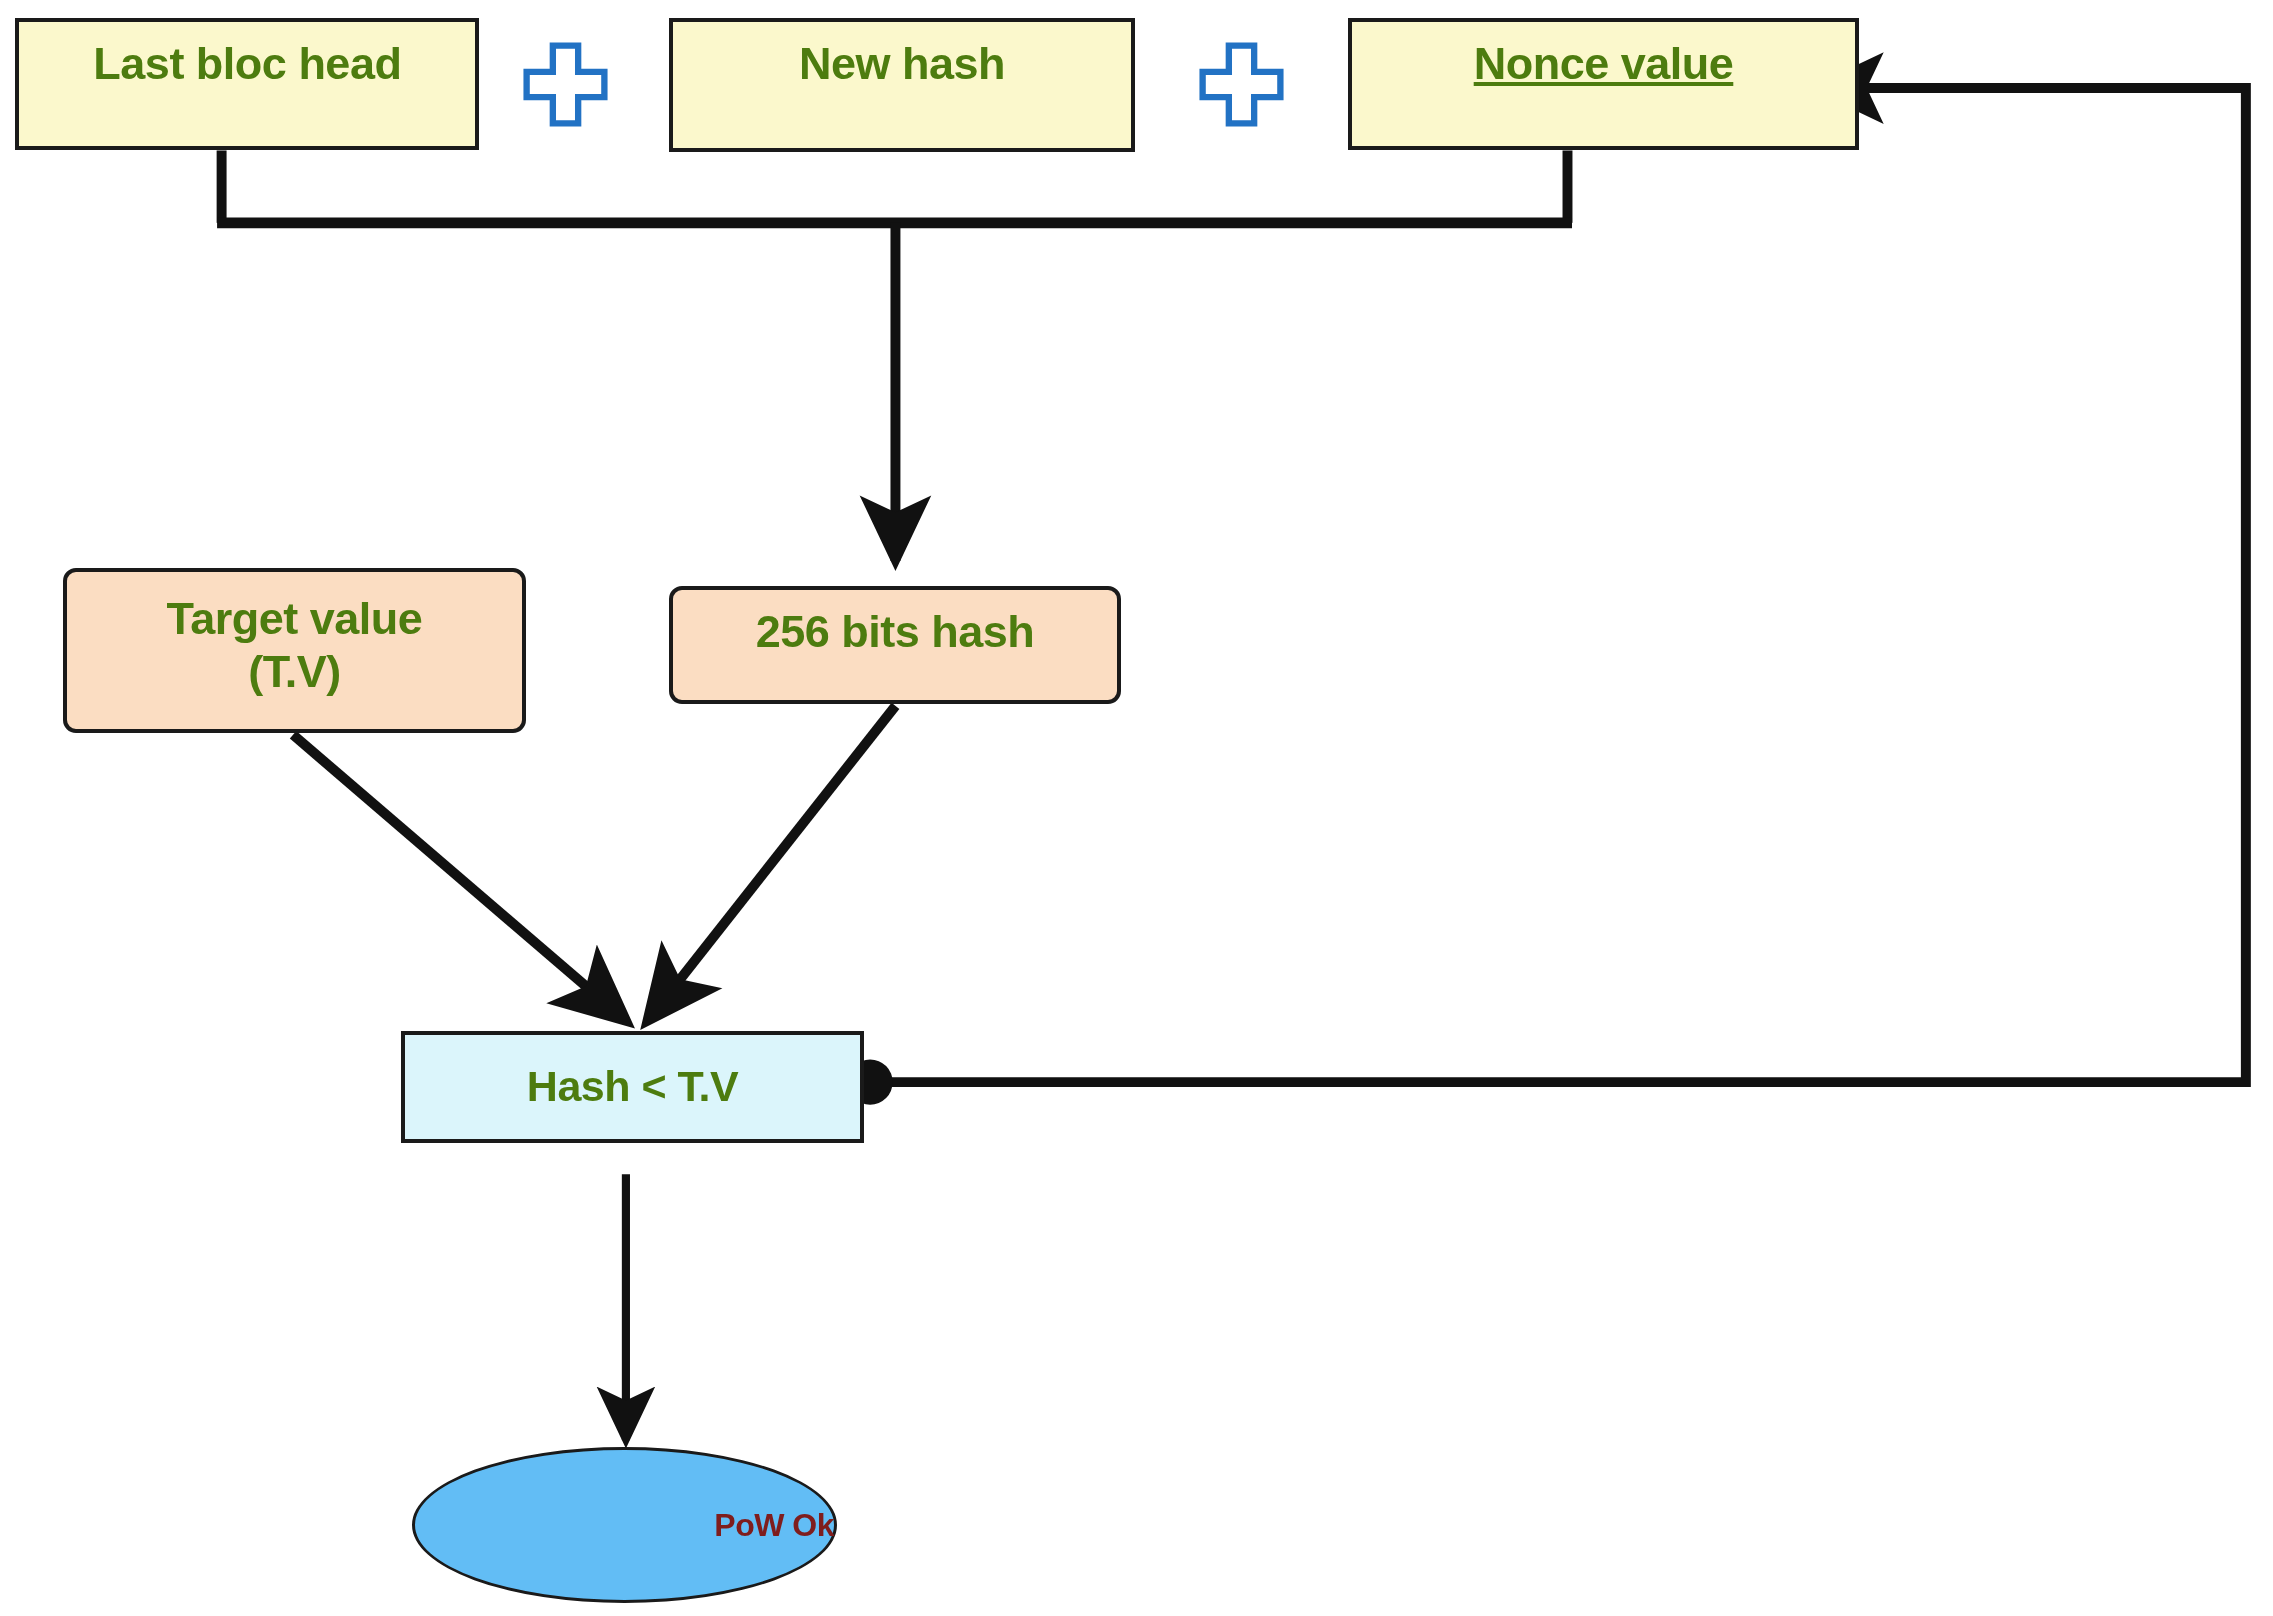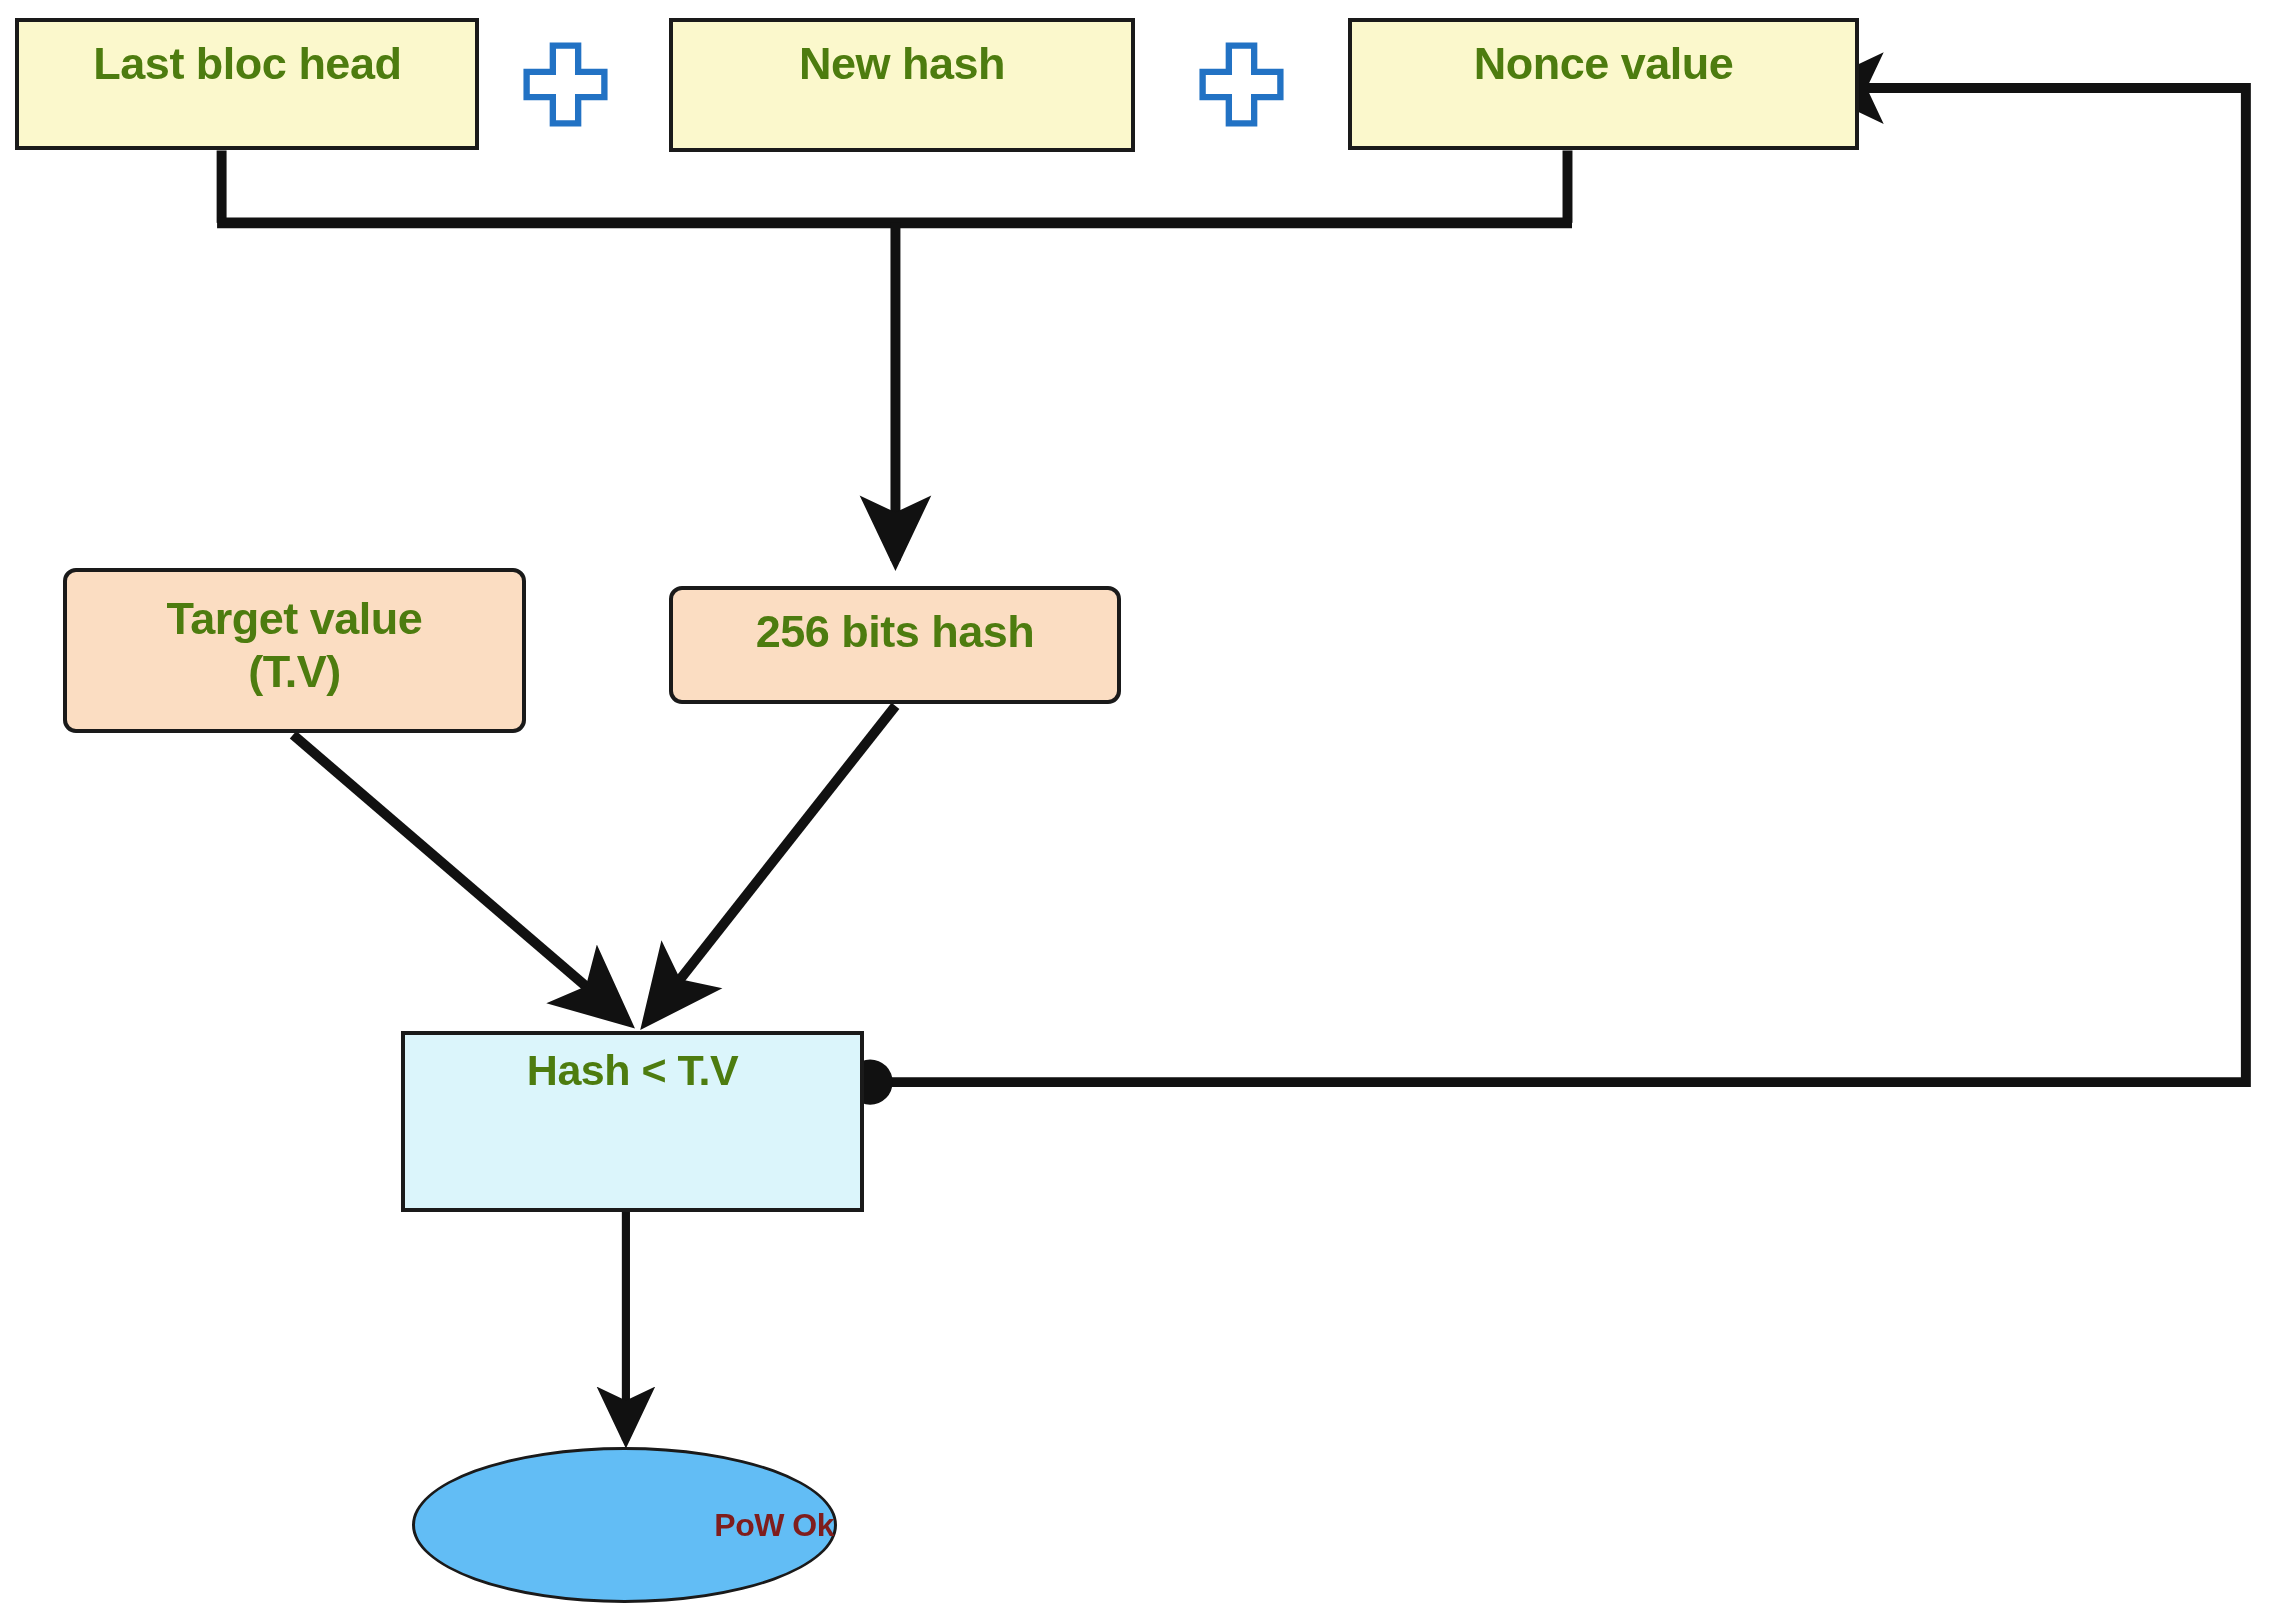--- a/index.html
+++ b/index.html
@@ -44,35 +44,35 @@
   #box-last-bloc-head {
     left: 15.4px; top: 18px; width: 464px; height: 132px;
     font-size: 45px; padding-top: 14.5px;
   }
   #box-new-bloc {
     left: 669px; top: 18px; width: 466px; height: 134px;
     font-size: 45px; padding-top: 14.5px;
   }
   #box-nonce-value {
     left: 1348px; top: 18px; width: 511px; height: 132px;
-    font-size: 45px; padding-top: 14.5px;
+    font-size: 45px; padding-top: 14.5px; text-decoration: underline;
   }
   
   #box-target-value {
     left: 63px; top: 568px; width: 463px; height: 165px;
     font-size: 45px; padding-top: 20px;
   }
   #box-256-bits-hash {
     left: 669px; top: 586px; width: 452px; height: 118px;
     font-size: 45px; padding-top: 14.5px;
   }
   
   #box-hash-lt-tv {
-    left: 401px; top: 1031px; width: 463px; height: 181px;
-    font-size: 43px; padding-top: 10px;
+    left: 401px; top: 1031px; width: 463px; height: 112px;
+    font-size: 43px; padding-top: 26px;
   }
 
   
   #node-pow-ok {
     position: absolute;
     left: 412px; top: 1447px; width: 425px; height: 156px;
     box-sizing: border-box;
     background: #62bdf5;
     border: 3.6px solid #1a1a1a;
     border-radius: 50%;

